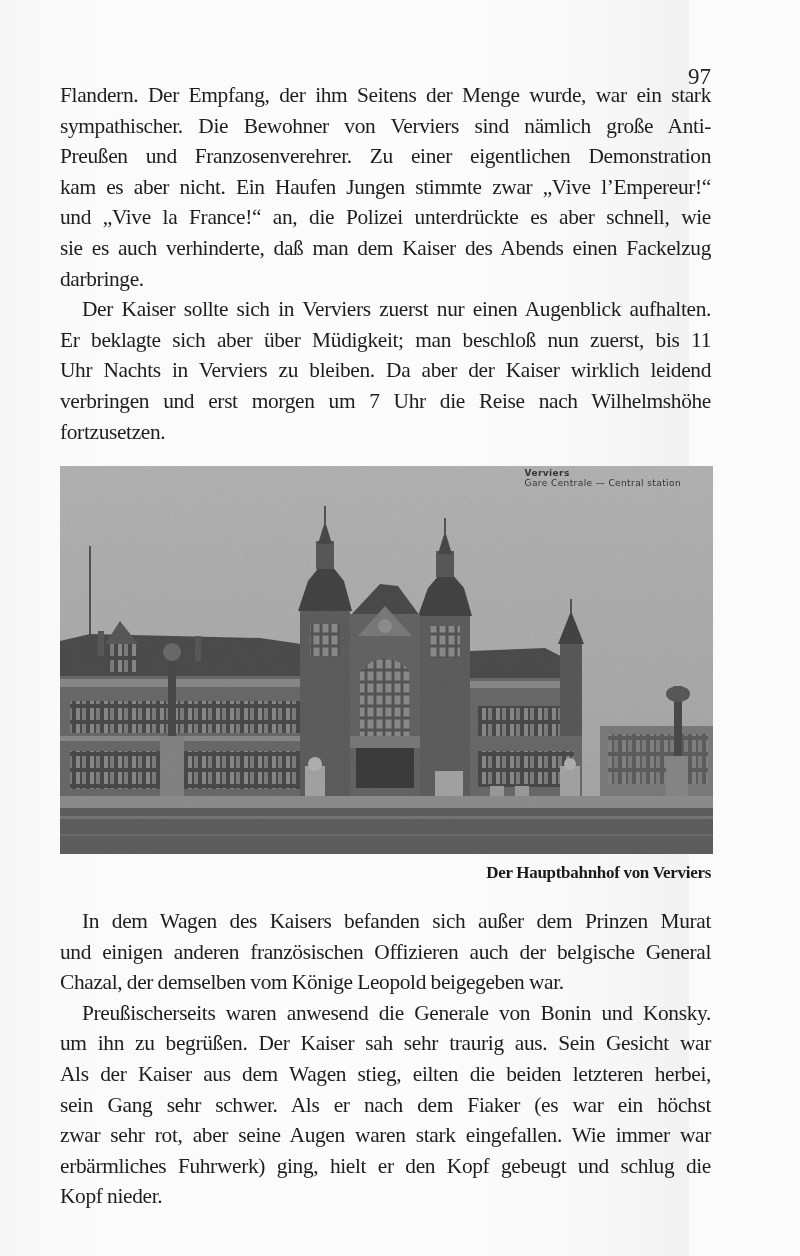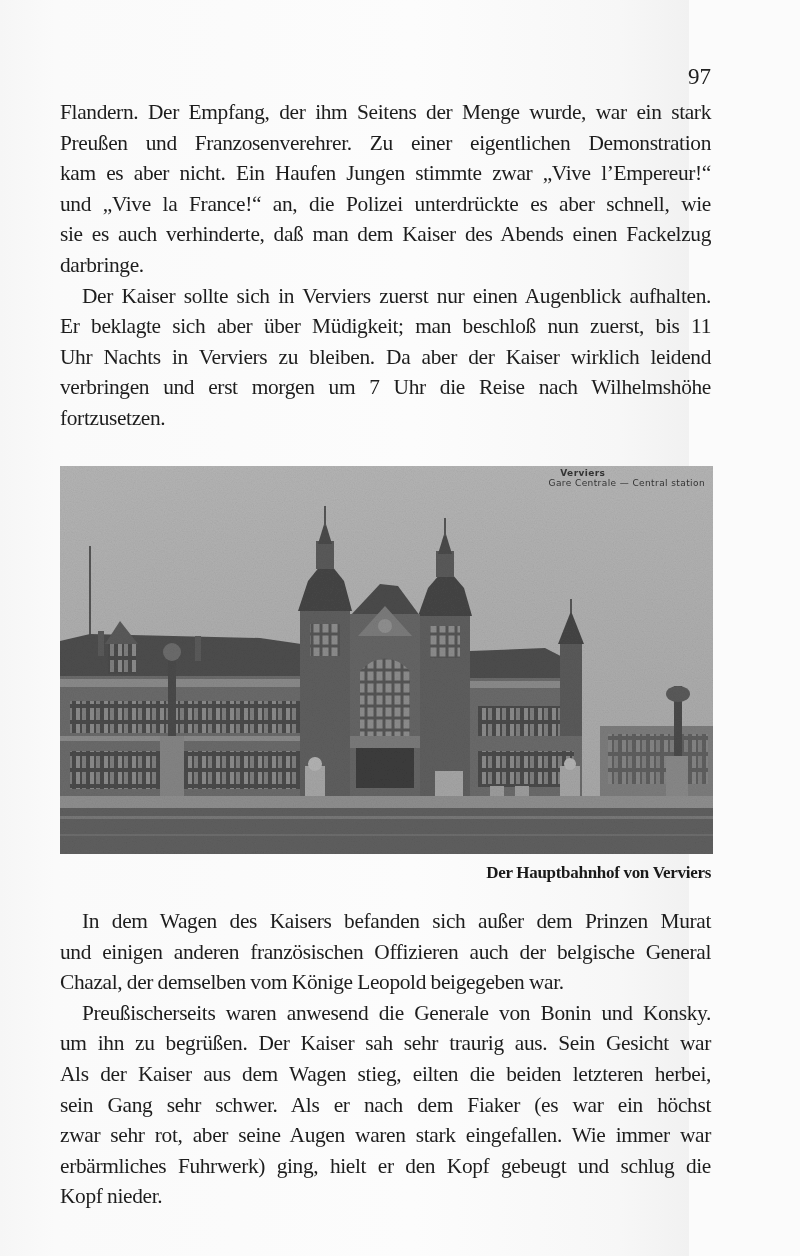--- a/index.html
+++ b/index.html
@@ -47,40 +47,40 @@
     text-align-last: justify;
     white-space: nowrap;
     height: 30.6px;
   }
   .text-block .line.last {
     text-align-last: left;
   }
   .text-block .line.indented {
     padding-left: 22px;
   }
-  #block-1 { top: 97px; }
+  #block-1 { top: 80px; }
   #block-2 { top: 906px; }
 
   
   .figure {
     position: absolute;
     left: 60px;
     top: 466px;
     width: 653px;
     height: 388px;
     background: #a9a9a9;
     overflow: hidden;
     box-shadow: inset 0 0 0 1px #8f8f8f;
   }
   .figure svg { display: block; }
   .postcard-title {
     position: absolute;
-    right: 8px;
+    right: 32px;
     top: 2px;
-    text-align: center;
+    text-align: left;
     font-family: "DejaVu Sans", sans-serif;
     font-size: 9px;
     line-height: 10px;
     color: #333;
     letter-spacing: 0.4px;
   }
   .postcard-title .place {
     display: block;
     font-weight: bold;
     padding-right: 88px;
@@ -100,20 +100,21 @@
 </style>
 </head>
 <body>
 
 <div class="page">
 
   <div class="page-number">97</div>
 
   <div class="text-block" id="block-1">
     <span class="line">Flandern. Der Empfang, der ihm Seitens der Menge wurde, war ein stark</span>
+    <span class="line">sympathischer. Die Bewohner von Verviers sind nämlich große Anti-</span>
     <span class="line">Preußen und Franzosenverehrer. Zu einer eigentlichen Demonstration</span>
     <span class="line">kam es aber nicht. Ein Haufen Jungen stimmte zwar „Vive l’Empereur!“</span>
     <span class="line">und „Vive la France!“ an, die Polizei unterdrückte es aber schnell, wie</span>
     <span class="line">sie es auch verhinderte, daß man dem Kaiser des Abends einen Fackelzug</span>
     <span class="line last">darbringe.</span>
     <span class="line indented">Der Kaiser sollte sich in Verviers zuerst nur einen Augenblick aufhalten.</span>
     <span class="line">Er beklagte sich aber über Müdigkeit; man beschloß nun zuerst, bis 11</span>
     <span class="line">Uhr Nachts in Verviers zu bleiben. Da aber der Kaiser wirklich leidend</span>
     <span class="line">verbringen und erst morgen um 7 Uhr die Reise nach Wilhelmshöhe</span>
     <span class="line last">fortzusetzen.</span>

